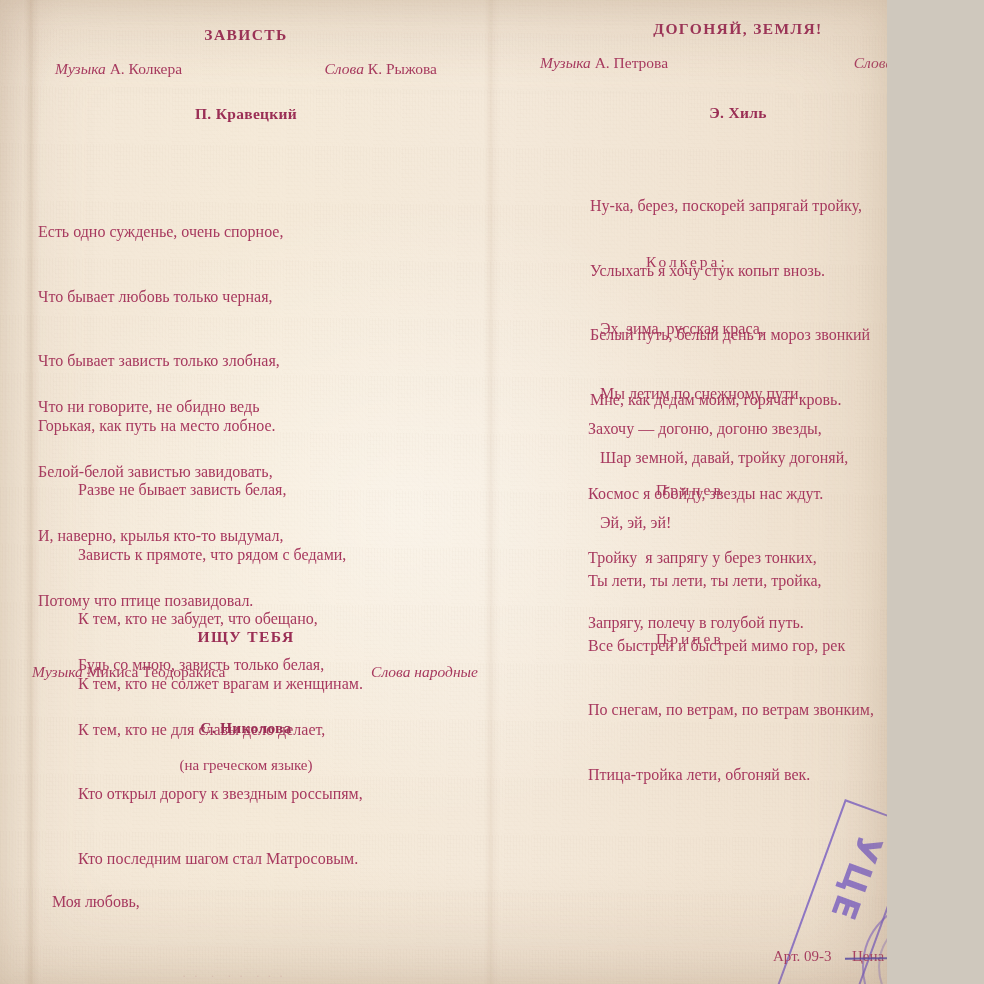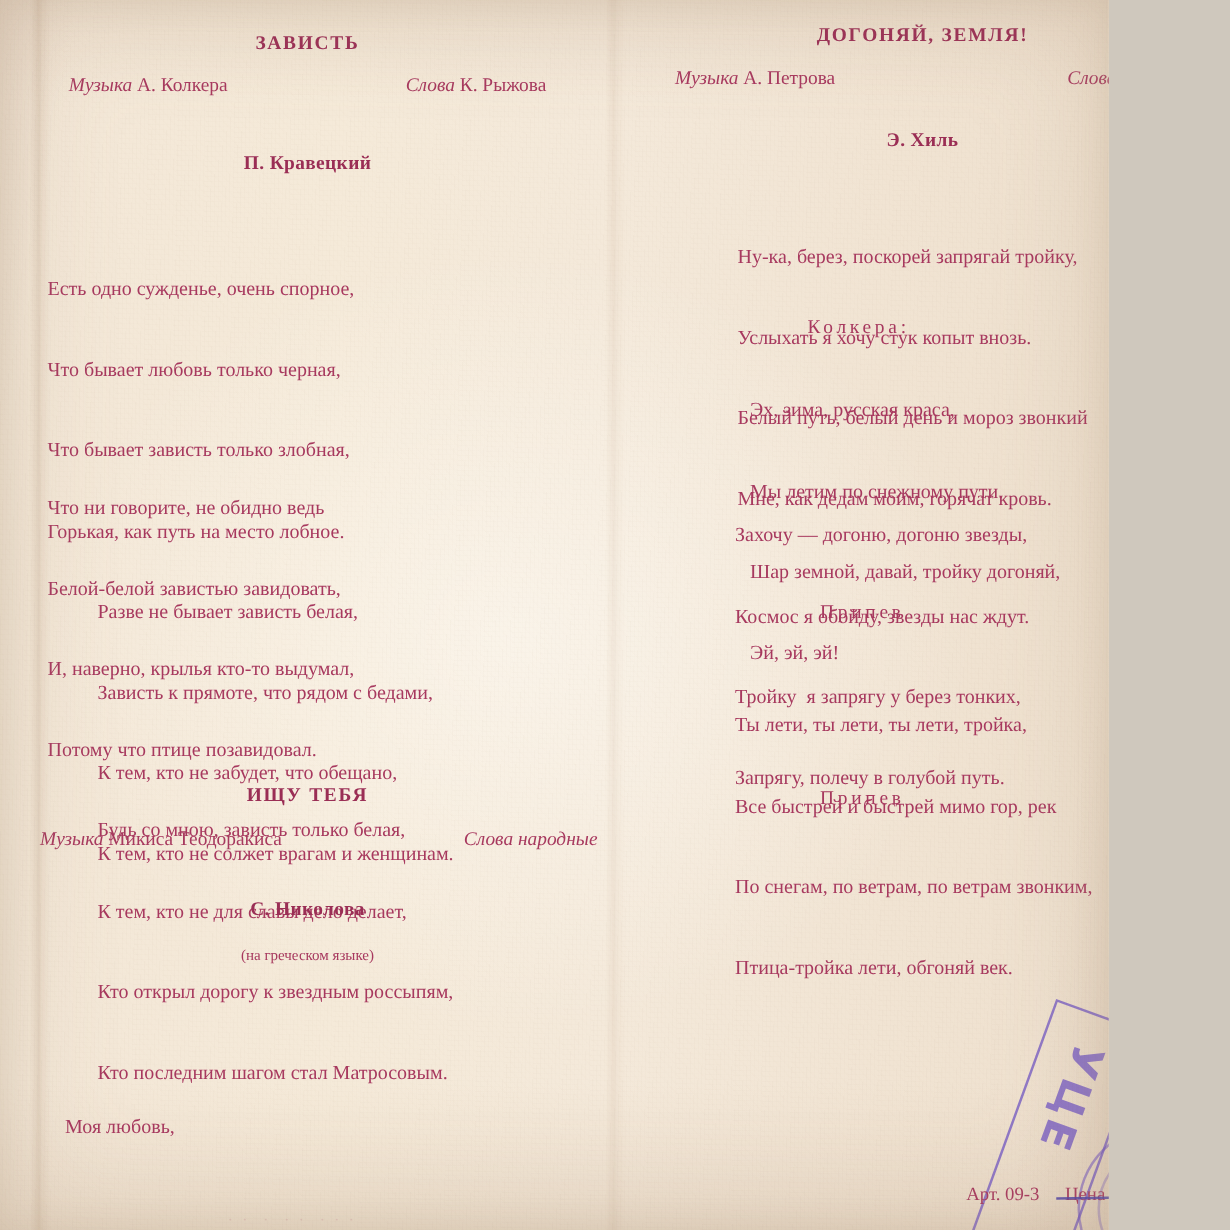--- a/index.html
+++ b/index.html
@@ -77,21 +77,21 @@
   .credits .lbl { font-style: italic; }
   .performer {
     text-align: center;
     font-weight: bold;
     font-size: 15.5px;
     color: #9b2e55;
     letter-spacing: 0.3px;
   }
   .note {
     text-align: center;
-    font-size: 12px;
+    font-size: 15px;
     color: #a8395f;
   }
   .stanza {
     font-size: 16px;
     line-height: 21.5px;
     color: #a8395f;
     white-space: pre;
   }
   .stanza .ind { display: block; padding-left: 40px; }
   .stanza .pl  { display: block; }
@@ -174,21 +174,21 @@
         <div>
           <span class="lbl">Музыка</span>
           <span>А. Колкера</span>
         </div>
         <div>
           <span class="lbl">Слова</span>
           <span>К. Рыжова</span>
         </div>
       </div>
 
-      <div class="performer" style="margin-top:44px;">П. Кравецкий</div>
+      <div class="performer" style="margin-top:27px;">П. Кравецкий</div>
     </div>
 
     <div class="stanza" style="position:absolute; top:178px; left:38px;">
       <span class="pl">Есть одно сужденье, очень спорное,</span>
       <span class="pl">Что бывает любовь только черная,</span>
       <span class="pl">Что бывает зависть только злобная,</span>
       <span class="pl">Горькая, как путь на место лобное.</span>
       <span class="ind">Разве не бывает зависть белая,</span>
       <span class="ind">Зависть к прямоте, что рядом с бедами,</span>
       <span class="ind">К тем, кто не забудет, что обещано,</span>

